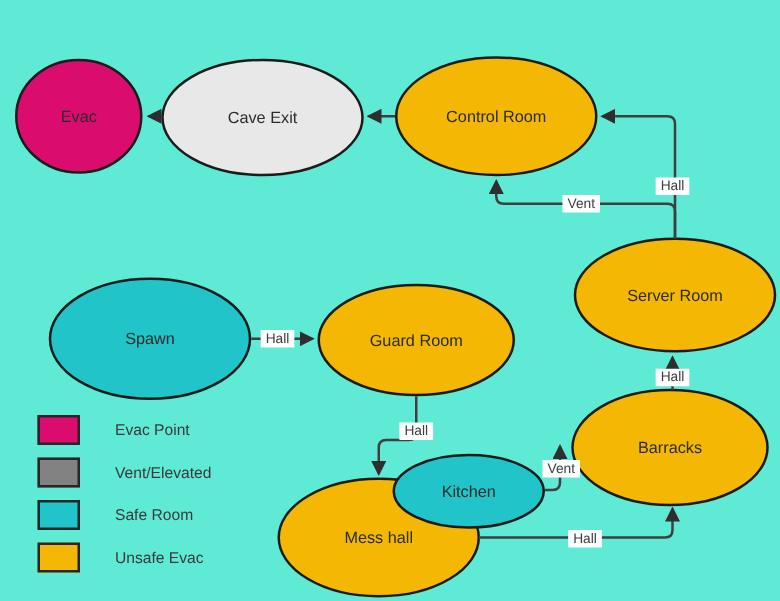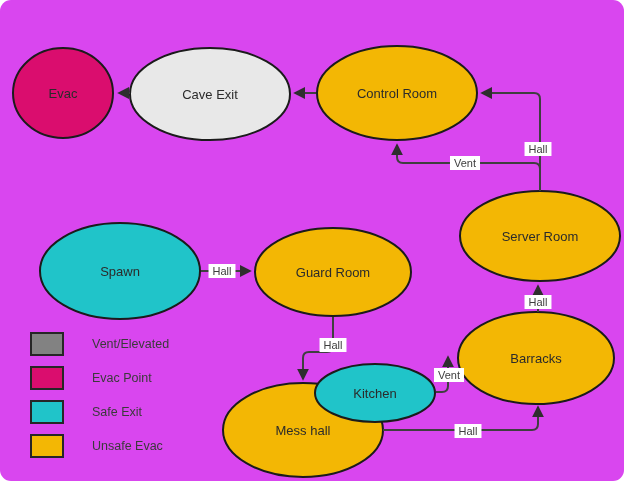--- a/index.html
+++ b/index.html
@@ -5,23 +5,22 @@
   html, body {
     margin: 0;
     padding: 0;
     background: #ffffff;
     font-family: "Liberation Sans", "DejaVu Sans", sans-serif;
   }
   #stage {
     position: relative;
     width: 624px;
     height: 481px;
-    background: #d946ef;
+    background: #5eead4;
     overflow: hidden;
-    border-radius: 11px;
   }
   #diagram-svg {
     position: absolute;
     left: 0;
     top: 0;
   }
   .node-label {
     font-size: 13px;
     fill: #2b2b2b;
   }
@@ -146,29 +145,29 @@
       </g>
       <g>
         <path d="M 538 312 L 538 286" class="edge-line" marker-end="url(#arrowhead)"></path>
         <rect x="524.5234375" y="295" width="26.953125" height="14" fill="#ffffff"></rect>
         <text x="538" y="302" text-anchor="middle" dominant-baseline="central" class="edge-label">Hall</text>
       </g>
     </svg>
 
   <div class="legend">
     <div class="legend-row">
+      <div class="legend-swatch" style="background: rgb(218, 13, 110);"></div>
+      <span class="legend-label">Evac Point</span>
+    </div>
+    <div class="legend-row">
       <div class="legend-swatch" style="background: rgb(130, 130, 130);"></div>
       <span class="legend-label">Vent/Elevated</span>
     </div>
     <div class="legend-row">
-      <div class="legend-swatch" style="background: rgb(218, 13, 110);"></div>
-      <span class="legend-label">Evac Point</span>
-    </div>
-    <div class="legend-row">
       <div class="legend-swatch" style="background: rgb(32, 196, 201);"></div>
-      <span class="legend-label">Safe Exit</span>
+      <span class="legend-label">Safe Room</span>
     </div>
     <div class="legend-row">
       <div class="legend-swatch" style="background: rgb(243, 183, 4);"></div>
       <span class="legend-label">Unsafe Evac</span>
     </div>
   </div>
 </div>
 
 </body></html>

